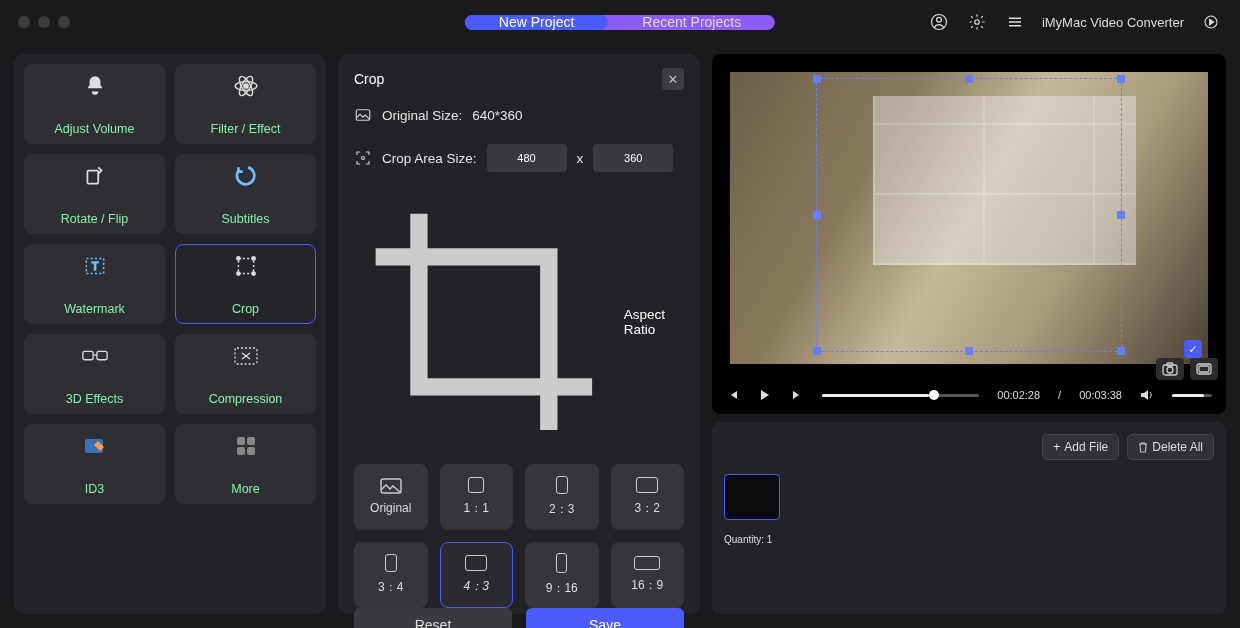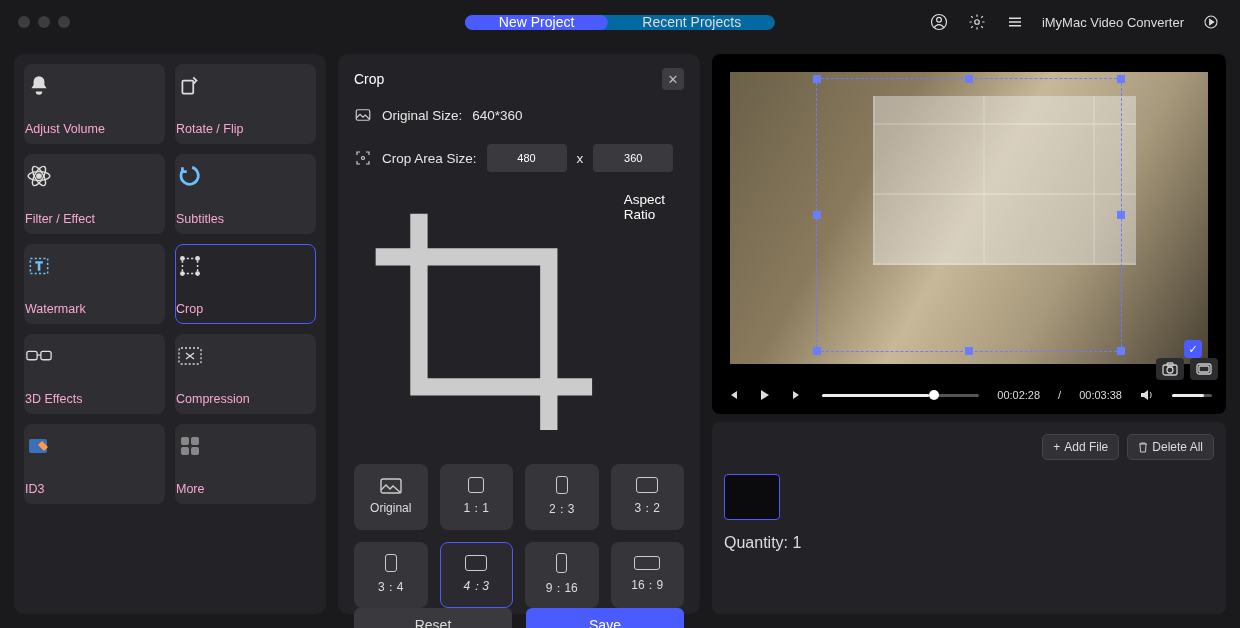--- a/index.html
+++ b/index.html
@@ -2,45 +2,45 @@
 <html><head>
 <meta charset="utf-8">
 <style>
   * { box-sizing: border-box; margin: 0; padding: 0; font-family: -apple-system, "Helvetica Neue", Arial, sans-serif; }
   body { width: 1240px; height: 628px; background: #1a1a1c; color: #fff; overflow: hidden; }
 
   
   .titlebar { height: 44px; display: flex; align-items: center; padding: 0 18px; position: relative; }
   .traffic { display: flex; gap: 8px; }
   .traffic .dot { width: 12px; height: 12px; border-radius: 50%; background: #3d3d40; }
-  .segment { position: absolute; left: 50%; transform: translateX(-50%); display: flex; background: #0369a1; border-radius: 20px; height: 15px; overflow: hidden; }
+  .segment { position: absolute; left: 50%; transform: translateX(-50%); display: flex; background: #8b5cf6; border-radius: 20px; height: 15px; overflow: hidden; }
   .seg-btn { padding: 0 34px; font-size: 14px; color: #ddd; display: flex; align-items: center; cursor: pointer; }
   .seg-btn.active { background: #4a5bff; color: #fff; border-radius: 20px; }
   .right-controls { margin-left: auto; display: flex; align-items: center; gap: 16px; color: #ddd; font-size: 13px; }
   .ricon { width: 22px; height: 22px; display: flex; align-items: center; justify-content: center; stroke: #ddd; }
 
   
   .main { display: flex; padding: 10px 14px 14px 14px; gap: 12px; height: calc(100% - 44px); }
 
   
   .sidebar { width: 312px; background: #232327; border-radius: 10px; padding: 10px; }
   .toolgrid { display: grid; grid-template-columns: 1fr 1fr; gap: 10px; }
-  .tool { background: #2f2f33; border-radius: 8px; height: 80px; display: flex; flex-direction: column; align-items: flex-start; justify-content: center; gap: 22px; font-size: 12.5px; color: #f9a8d4; cursor: pointer; border: 1px solid transparent; }
+  .tool { background: #2f2f33; border-radius: 8px; height: 80px; display: flex; flex-direction: column; align-items: center; justify-content: center; gap: 22px; font-size: 12.5px; color: #86efac; cursor: pointer; border: 1px solid transparent; }
   .tool.selected { border: 1px solid #4a5bff; background: #25252a; }
   .tool .ico { width: 28px; height: 28px; display: flex; align-items: center; justify-content: center; }
   .tool:nth-child(9) { grid-column: 1; }
 
   
   .panel { width: 362px; background: #232327; border-radius: 10px; padding: 14px 16px 16px; display: flex; flex-direction: column; }
   .panel-head { display: flex; align-items: center; justify-content: space-between; font-size: 14px; margin-bottom: 16px; }
   .close-btn { width: 22px; height: 22px; background: #3d3d41; border-radius: 4px; display: flex; align-items: center; justify-content: center; font-size: 13px; color: #bbb; cursor: pointer; }
   .prow { display: flex; align-items: center; gap: 10px; font-size: 13.5px; color: #e6e6e6; margin-bottom: 20px; }
   .prow .lbl-ico { width: 18px; height: 18px; stroke: #ccc; }
   .sizeinp { width: 80px; height: 28px; background: #3a3a3e; border: none; border-radius: 4px; color: #fff; text-align: center; font-size: 11px; }
-  .ratio-label { font-size: 13.5px; margin-bottom: 12px; display: flex; align-items: flex-start; gap: 10px; }
+  .ratio-label { font-size: 13.5px; margin-bottom: 12px; display: flex; align-items: center; gap: 10px; }
   .ratiogrid { display: grid; grid-template-columns: repeat(4, 1fr); gap: 12px; }
   .ratio { height: 66px; background: #35353a; border-radius: 8px; display: flex; flex-direction: column; align-items: center; justify-content: center; gap: 7px; font-size: 12px; color: #ddd; cursor: pointer; border: 1px solid transparent; }
   .ratio.selected { border: 1px solid #4a5bff; background: #2a2a30; font-style: italic; }
   .ratio .shape { width: 22px; height: 16px; border: 1.5px solid #ccc; border-radius: 3px; }
   .ratio .shape.sq { width: 16px; height: 16px; }
   .ratio .shape.tall { width: 12px; height: 18px; }
   .ratio .shape.tall2 { width: 11px; height: 20px; }
   .ratio .shape.wide { width: 26px; height: 14px; }
   .btnrow { margin-top: auto; display: flex; gap: 14px; }
   .bigbtn { flex: 1; height: 34px; border: none; border-radius: 6px; font-size: 14px; cursor: pointer; }
@@ -66,21 +66,21 @@
   .prog { position: absolute; left: 0; top: 0; height: 100%; width: 68%; background: #eee; border-radius: 2px; }
   .thumb { position: absolute; left: 68%; top: -4px; width: 10px; height: 10px; background: #fff; border-radius: 50%; }
   .voltrack { width: 40px; height: 3px; background: #555; position: relative; border-radius: 2px; }
   .voltrack .volfill { width: 80%; height: 100%; background: #eee; border-radius:2px;}
 
   .fileshelf { flex: 1; background: #232327; border-radius: 8px; padding: 12px; display: flex; flex-direction: column; }
   .filebtns { display: flex; gap: 8px; justify-content: flex-end; }
   .smbtn { font-size: 12px; color: #ddd; background: #323236; border: 1px solid #44444a; border-radius: 5px; padding: 5px 10px; display:flex;align-items:center;gap:4px; cursor:pointer;}
   .thumbrow { margin-top: 14px; display: flex; gap: 10px; }
   .filethumb { width: 56px; height: 46px; border: 1px solid #4a5bff; border-radius: 4px; background: #0b0b0d; }
-  .qty { margin-top: 14px; font-size: 16px; color: #ddd; }
+  .qty { margin-top: 14px; font-size: 10px; color: #ddd; }
 
   svg { display: block; }
 </style>
 </head>
 <body>
 
 <div class="titlebar">
   <div class="traffic">
     <div class="dot"></div>
     <div class="dot"></div>
@@ -126,37 +126,37 @@
       <div class="tool">
         <span class="ico">
             <svg width="26" height="26" viewBox="0 0 24 24" fill="#ddd">
               <path d="M12 3a5 5 0 0 0-5 5v3l-2 3h14l-2-3V8a5 5 0 0 0-5-5zM9 17a3 3 0 0 0 6 0"></path>
             </svg>
           </span>
         <span>Adjust Volume</span>
       </div>
       <div class="tool">
         <span class="ico">
-            <svg width="26" height="26" viewBox="0 0 24 24" fill="none" stroke="#ddd" stroke-width="1.6">
-              <rect x="5" y="7" width="10" height="12" rx="1"></rect>
-              <path d="M15 4l3 3-3 3"></path>
-            </svg>
-          </span>
-        <span>Rotate / Flip</span>
-      </div>
-      <div class="tool">
-        <span class="ico">
             <svg width="26" height="26" viewBox="0 0 24 24" fill="none" stroke="#ddd" stroke-width="1.3">
               <circle cx="12" cy="12" r="2" fill="#ddd"></circle>
               <ellipse cx="12" cy="12" rx="10" ry="4"></ellipse>
               <ellipse cx="12" cy="12" rx="10" ry="4" transform="rotate(60 12 12)"></ellipse>
               <ellipse cx="12" cy="12" rx="10" ry="4" transform="rotate(-60 12 12)"></ellipse>
             </svg>
           </span>
         <span>Filter / Effect</span>
+      </div>
+      <div class="tool">
+        <span class="ico">
+            <svg width="26" height="26" viewBox="0 0 24 24" fill="none" stroke="#ddd" stroke-width="1.6">
+              <rect x="5" y="7" width="10" height="12" rx="1"></rect>
+              <path d="M15 4l3 3-3 3"></path>
+            </svg>
+          </span>
+        <span>Rotate / Flip</span>
       </div>
       <div class="tool">
         <span class="ico">
             <svg width="26" height="26" viewBox="0 0 24 24" fill="none" stroke="#6bbfff" stroke-width="2.5">
               <path d="M6 6a8 8 0 1 0 8-2"></path>
               <path d="M5 4v4h4"></path>
             </svg>
           </span>
         <span>Subtitles</span>
       </div>

